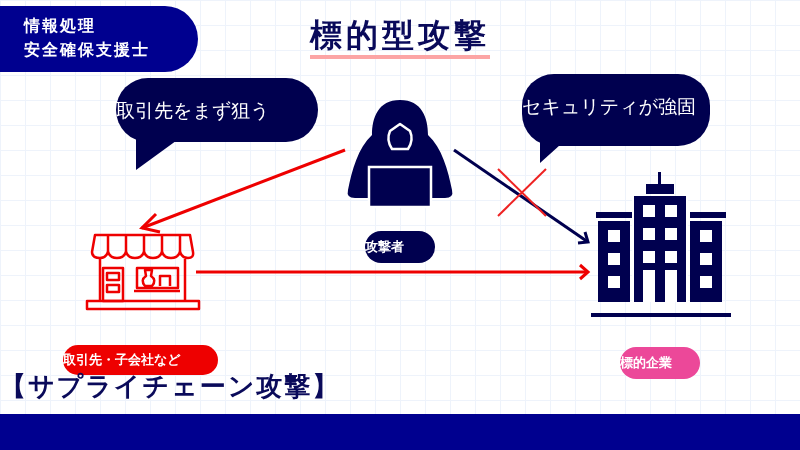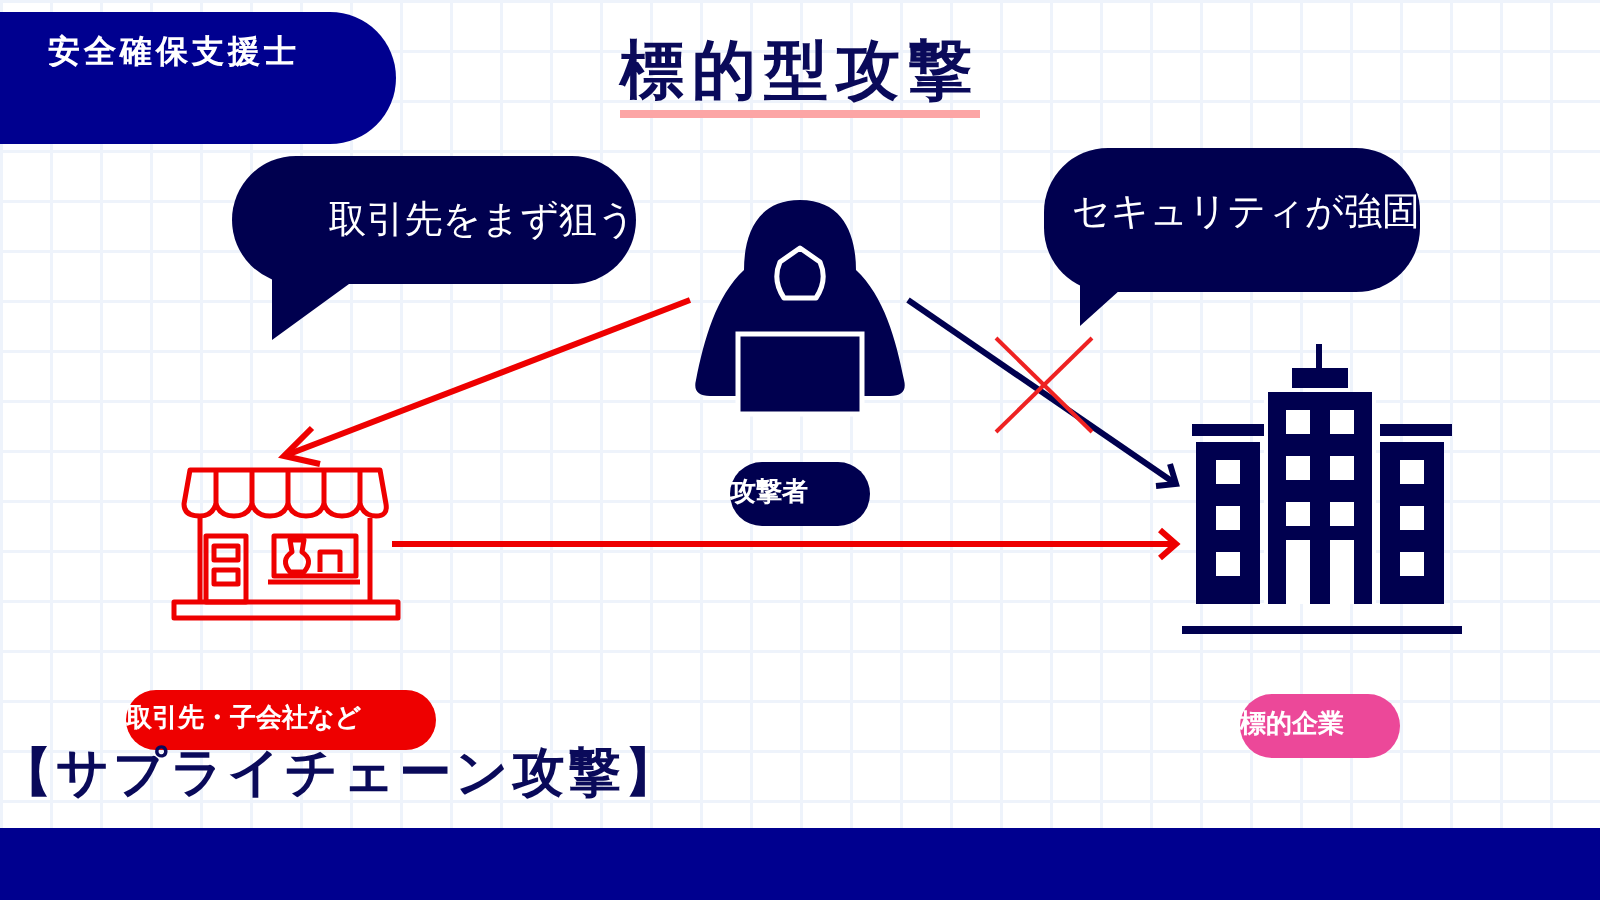--- a/index.html
+++ b/index.html
@@ -20,21 +20,21 @@
     font-size: 16px; font-weight: bold; line-height: 24px; letter-spacing: 2px;
   }
   .title {
     position: absolute; left: 0; width: 800px; top: 14px; text-align: center;
     font-size: 32px; font-weight: bold; color: #0a0a5a; letter-spacing: 4px;
   }
   .title span { border-bottom: 4px solid #fca5a5; padding-bottom: 1px; }
   .bubble {
     position: absolute; background: #00004f; color: #fff;
     border-radius: 32px; box-sizing: border-box;
-    font-size: 19px; text-align: right;
+    font-size: 19px; text-align: left;
   }
   .bubble-left { left: 116px; top: 78px; width: 202px; height: 64px; line-height: 64px; }
   .bubble-right { left: 522px; top: 74px; width: 188px; height: 72px; line-height: 64px; }
   .label {
     position: absolute; color: #fff; font-weight: bold; 
     border-radius: 16px; font-size: 13px; margin-top: 28px;
   }
   .label-attacker { left: 365px; top: 203px; width: 70px; height: 32px; line-height: 32px; background: #00004f; }
   .label-supplier { left: 63px; top: 317px; width: 155px; height: 30px; line-height: 30px; background: #ee0000; }
   .label-target { left: 620px; top: 319px; width: 80px; height: 32px; line-height: 32px; background: #ec4899; }
@@ -42,20 +42,21 @@
     position: absolute; left: 0; width: 800px; top: 369px; 
     font-size: 26px; font-weight: bold; color: #0a0a5a; letter-spacing: 2px;
   }
   .footer { position: absolute; left: 0; top: 414px; width: 800px; height: 36px; background: #00008f; }
   svg.overlay { position: absolute; left: 0; top: 0; }
 </style>
 </head>
 <body>
 
 <div class="badge">
+  <div>情報処理</div>
   <div>安全確保支援士</div>
 </div>
 
 <div class="title">
   <span>標的型攻撃</span>
 </div>
 
 <svg class="overlay" width="800" height="450">
 
   <polygon points="136,130 136,170 180,138" fill="#00004f"></polygon>

